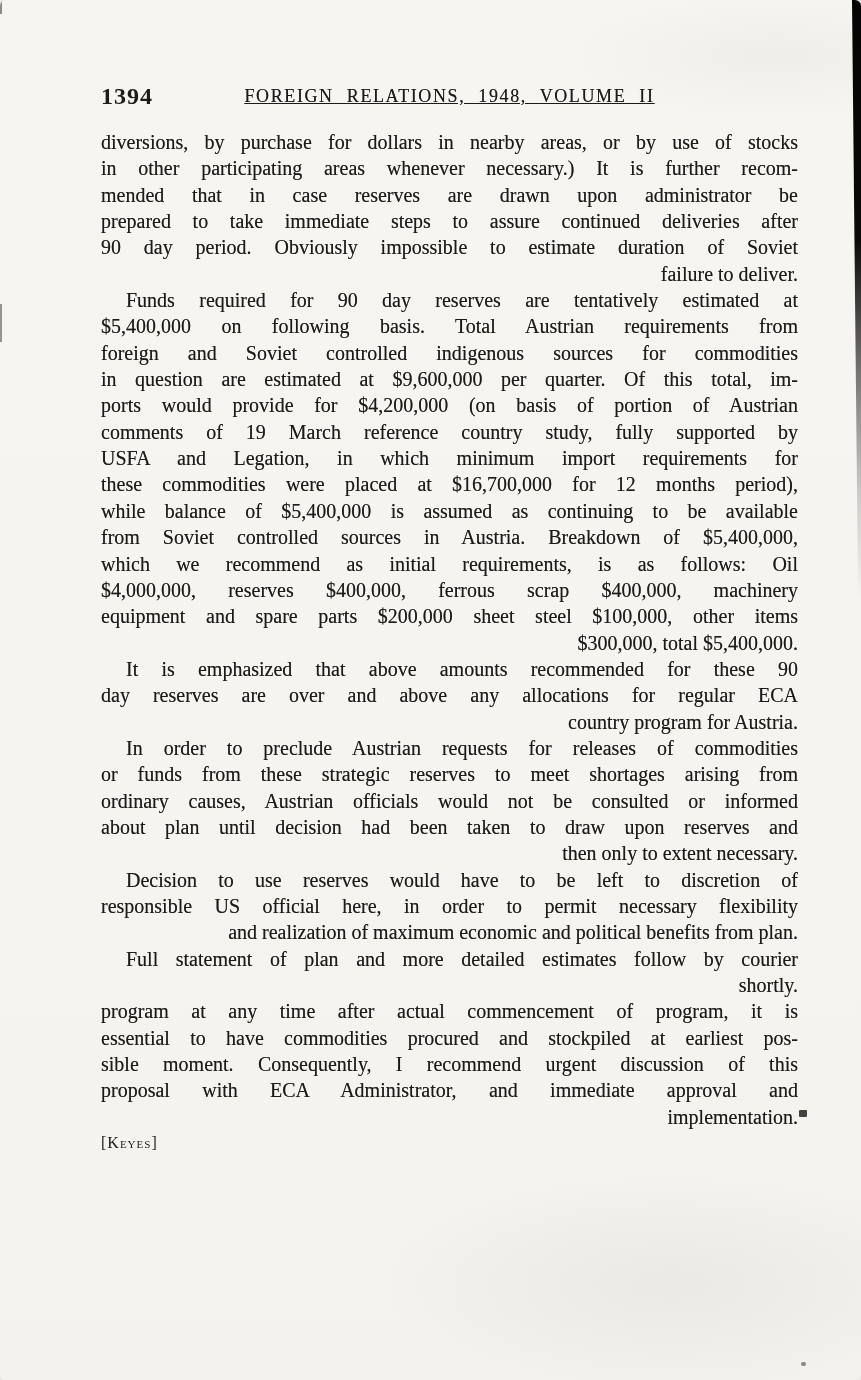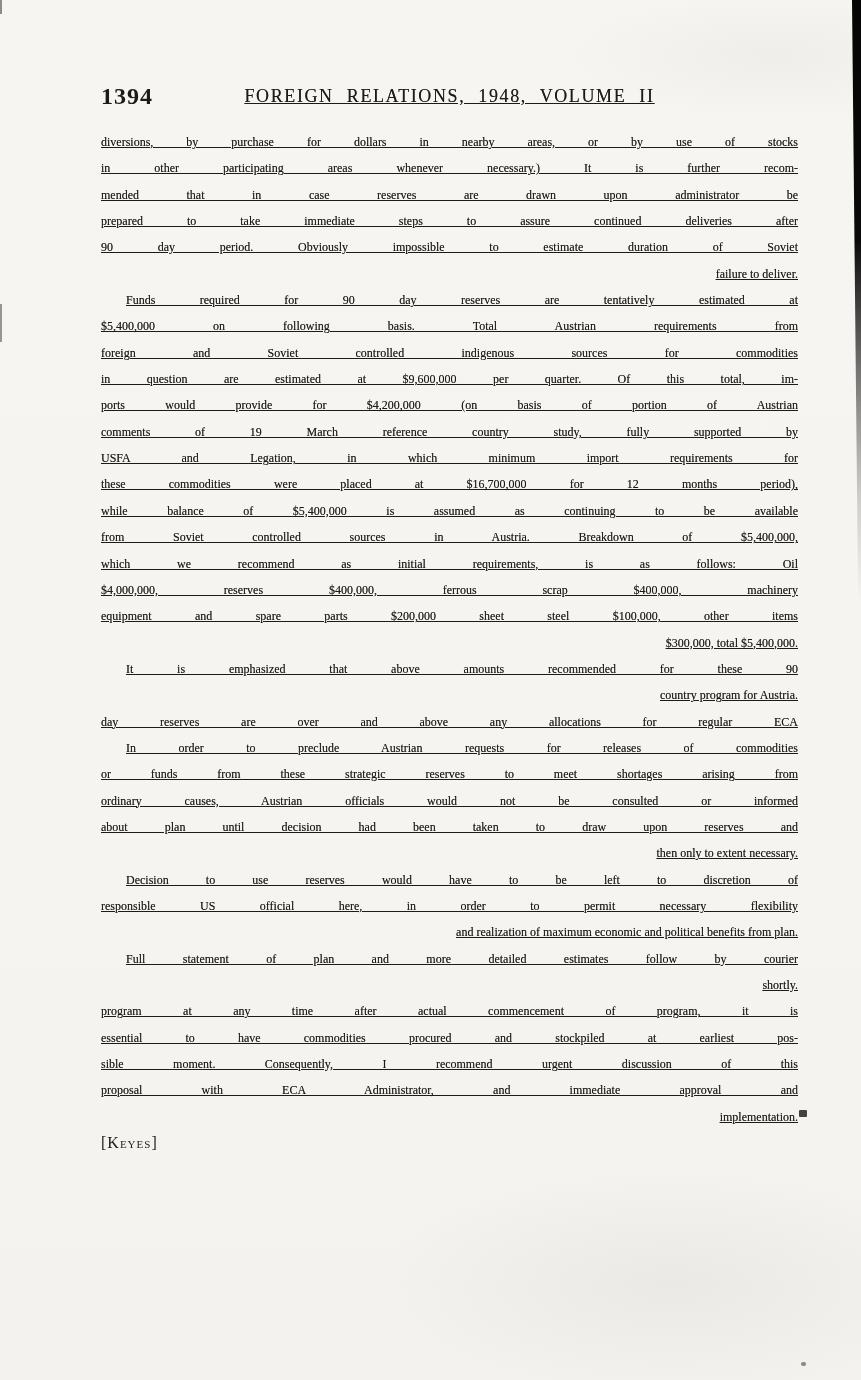--- a/index.html
+++ b/index.html
@@ -69,23 +69,22 @@
     bottom: 2px;
     text-align: center;
     font-size: 18px;
     letter-spacing: 1.6px;
     word-spacing: 7px;
     line-height: 22px;
     text-shadow: 0 0 0.5px rgba(20,20,18,0.6);
     text-decoration: underline;
   }
   .doc-body {
-    font-size: 12px;
+    font-size: 20px;
     text-shadow: 0 0 0.4px rgba(20,20,18,0.55);
-    text-decoration: underline;
   }
   .paragraph { margin: 0; }
   .line {
     line-height: 26.35px;
     height: 26.35px;
     white-space: nowrap;
     text-align: right;
   }
   .line.fill {
     white-space: normal;
@@ -99,21 +98,21 @@
     height: 26.35px;
     text-align: left;
     padding-right: 2px;
     font-variant: small-caps;
     letter-spacing: 1px;
   }
 </style>
 </head>
 <body>
 
-<div class="page" style="color: rgb(28, 27, 24);">
+<div class="page" style="color: rgb(28, 27, 24); border-radius: 6px;">
   <div class="edge-strip"></div>
   <span class="speck s1"></span>
   <span class="speck s2"></span>
   <span class="speck s3"></span>
   <span class="speck s4"></span>
 
   <div class="content">
     <div class="header-row">
       <span class="page-number">1394</span>
       <span class="running-head">FOREIGN RELATIONS, 1948, VOLUME II</span>
@@ -140,22 +139,22 @@
           <div class="line fill">these commodities were placed at $16,700,000 for 12 months period),</div>
           <div class="line fill">while balance of $5,400,000 is assumed as continuing to be available</div>
           <div class="line fill">from Soviet controlled sources in Austria. Breakdown of $5,400,000,</div>
           <div class="line fill">which we recommend as initial requirements, is as follows: Oil</div>
           <div class="line fill">$4,000,000, reserves $400,000, ferrous scrap $400,000, machinery</div>
           <div class="line fill">equipment and spare parts $200,000 sheet steel $100,000, other items</div>
           <div class="line">$300,000, total $5,400,000.</div>
         </div>
         <div class="paragraph">
           <div class="line fill indent">It is emphasized that above amounts recommended for these 90</div>
+          <div class="line fill">day reserves are over and above any allocations for regular ECA</div>
           <div class="line">country program for Austria.</div>
-          <div class="line fill">day reserves are over and above any allocations for regular ECA</div>
         </div>
         <div class="paragraph">
           <div class="line fill indent">In order to preclude Austrian requests for releases of commodities</div>
           <div class="line fill">or funds from these strategic reserves to meet shortages arising from</div>
           <div class="line fill">ordinary causes, Austrian officials would not be consulted or informed</div>
           <div class="line fill">about plan until decision had been taken to draw upon reserves and</div>
           <div class="line">then only to extent necessary.</div>
         </div>
         <div class="paragraph">
           <div class="line fill indent">Decision to use reserves would have to be left to discretion of</div>

